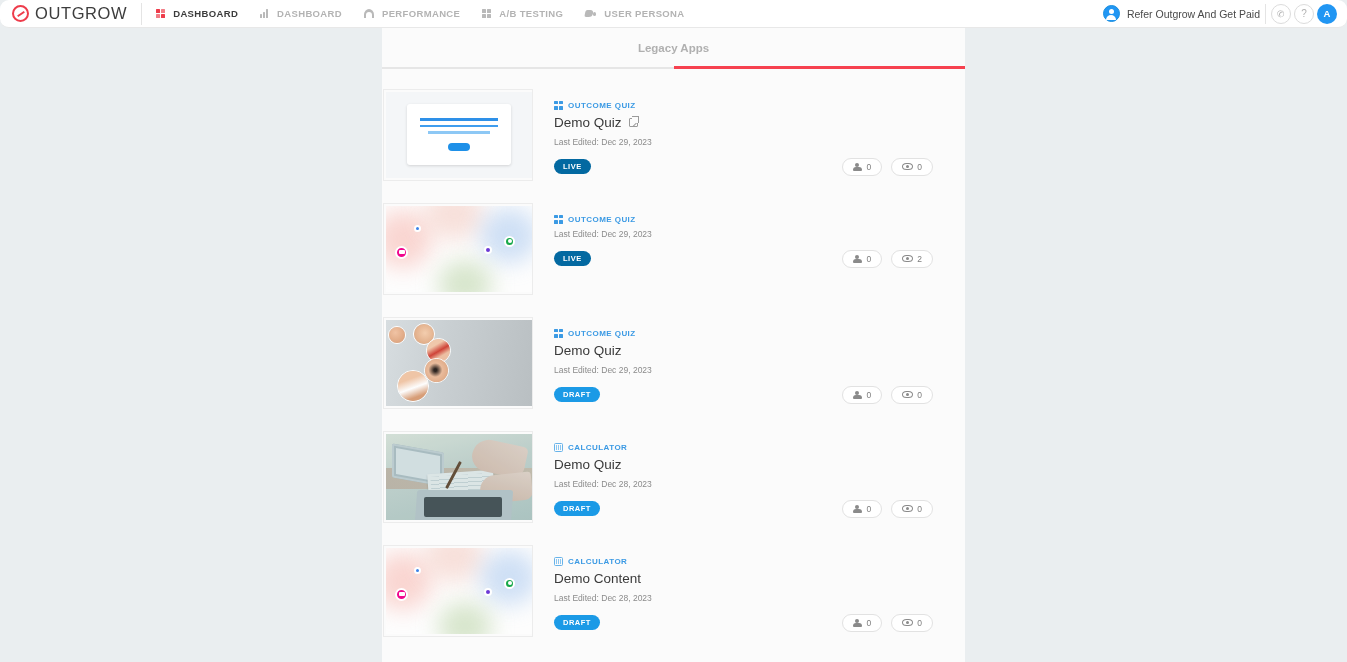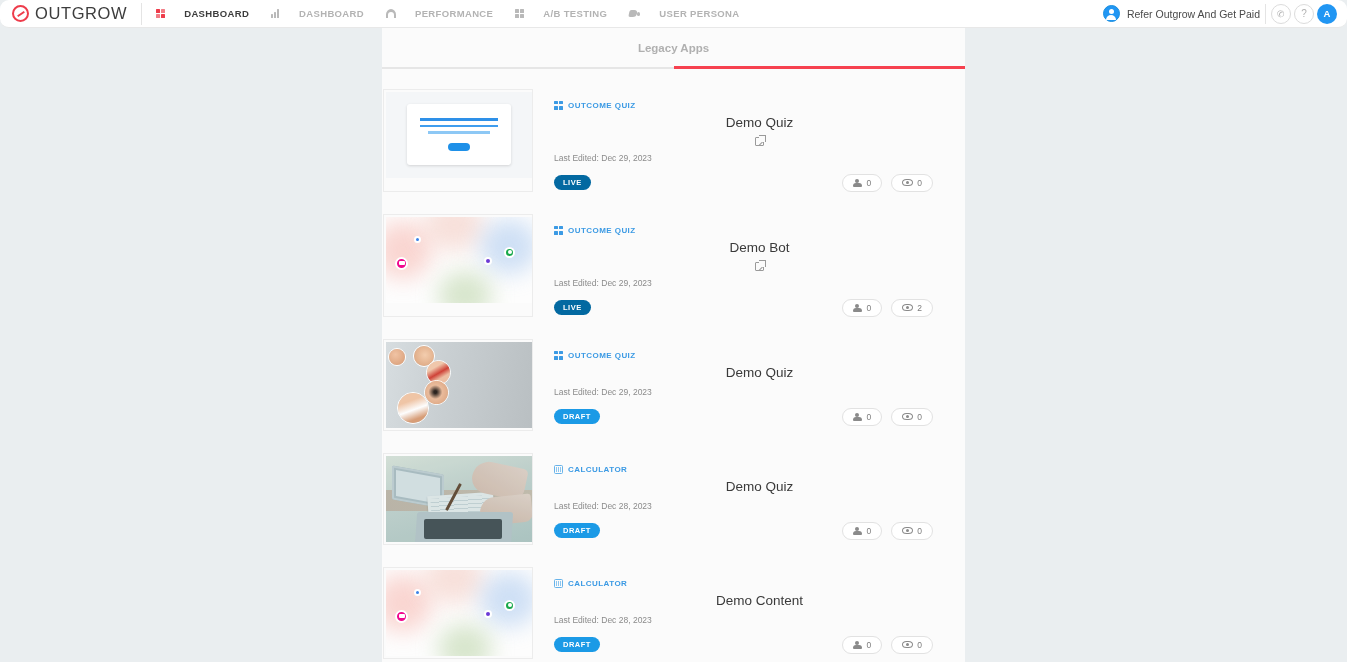--- a/index.html
+++ b/index.html
@@ -41,21 +41,21 @@
   .brand-text {
     font-size: 16.5px; letter-spacing: .6px;
     color: #3d3d3d; font-weight: 400;
   }
   .nav-div { width: 1px; height: 22px; background: #e4e4e4; }
   .nav {
     display: flex; align-items: center; height: 28px;
     margin-left: 14px; gap: 22px;
   }
   .nav-item {
-    display: flex; align-items: center; gap: 19px;
+    display: flex; align-items: center; gap: 8px;
     font-size: 9.5px; letter-spacing: .35px;
     color: #b3b3b3; font-weight: 700; cursor: pointer;
     height: 28px;
   }
   .nav-item.active { color: #3c3c3c; }
 
   .ico { display: inline-block; flex: 0 0 auto; }
   
   .ico-grid {
     width: 9px; height: 9px;
@@ -248,21 +248,21 @@
   .ico-type-quiz i { background: #3b9ae4; border-radius: .5px; }
   .ico-type-calc {
     width: 9px; height: 9px; border: 1px solid #67b3ea; border-radius: 1.5px;
     display: grid; grid-template-columns: 1fr 1fr 1fr; grid-template-rows: 1fr 1fr 1fr;
     gap: .6px; padding: 1px;
   }
   .ico-type-calc i { background: #8dc6ef; }
 
   .app-title {
     font-size: 13.5px; color: #3a3a3a; font-weight: 400;
-    display: flex; align-items: center; gap: 7px; margin-bottom: 7px; flex-direction: column;
+    display: flex; align-items: center; gap: 7px; margin-bottom: 7px;
   }
   .ext-link {
     width: 9px; height: 9px; border: 1px solid #9a9a9a; border-radius: 1px;
     position: relative; cursor: pointer; flex: 0 0 auto;
   }
   .ext-link::after {
     content: ""; position: absolute; right: -2.5px; top: -2.5px;
     width: 6px; height: 6px;
     border-top: 1px solid #9a9a9a; border-right: 1px solid #9a9a9a;
     background: #fbfbfb;
@@ -449,24 +449,20 @@
         <div class="info">
           <div class="type-line">
             <span class="ico-type-quiz">
                 <i></i>
                 <i></i>
                 <i></i>
                 <i></i>
               </span>
             <span class="type-label">OUTCOME QUIZ</span>
           </div>
-          <div class="app-title">
-            <span>Demo Bot</span>
-            <span class="ext-link"></span>
-          </div>
           <div class="edited">Last Edited: Dec 29, 2023</div>
           <div class="bottom-line">
             <span class="badge live">LIVE</span>
             <div class="stats">
               <div class="stat">
                 <span class="ico-people"></span>
                 <span>0</span>
               </div>
               <div class="stat">
                 <span class="ico-eye"></span>

